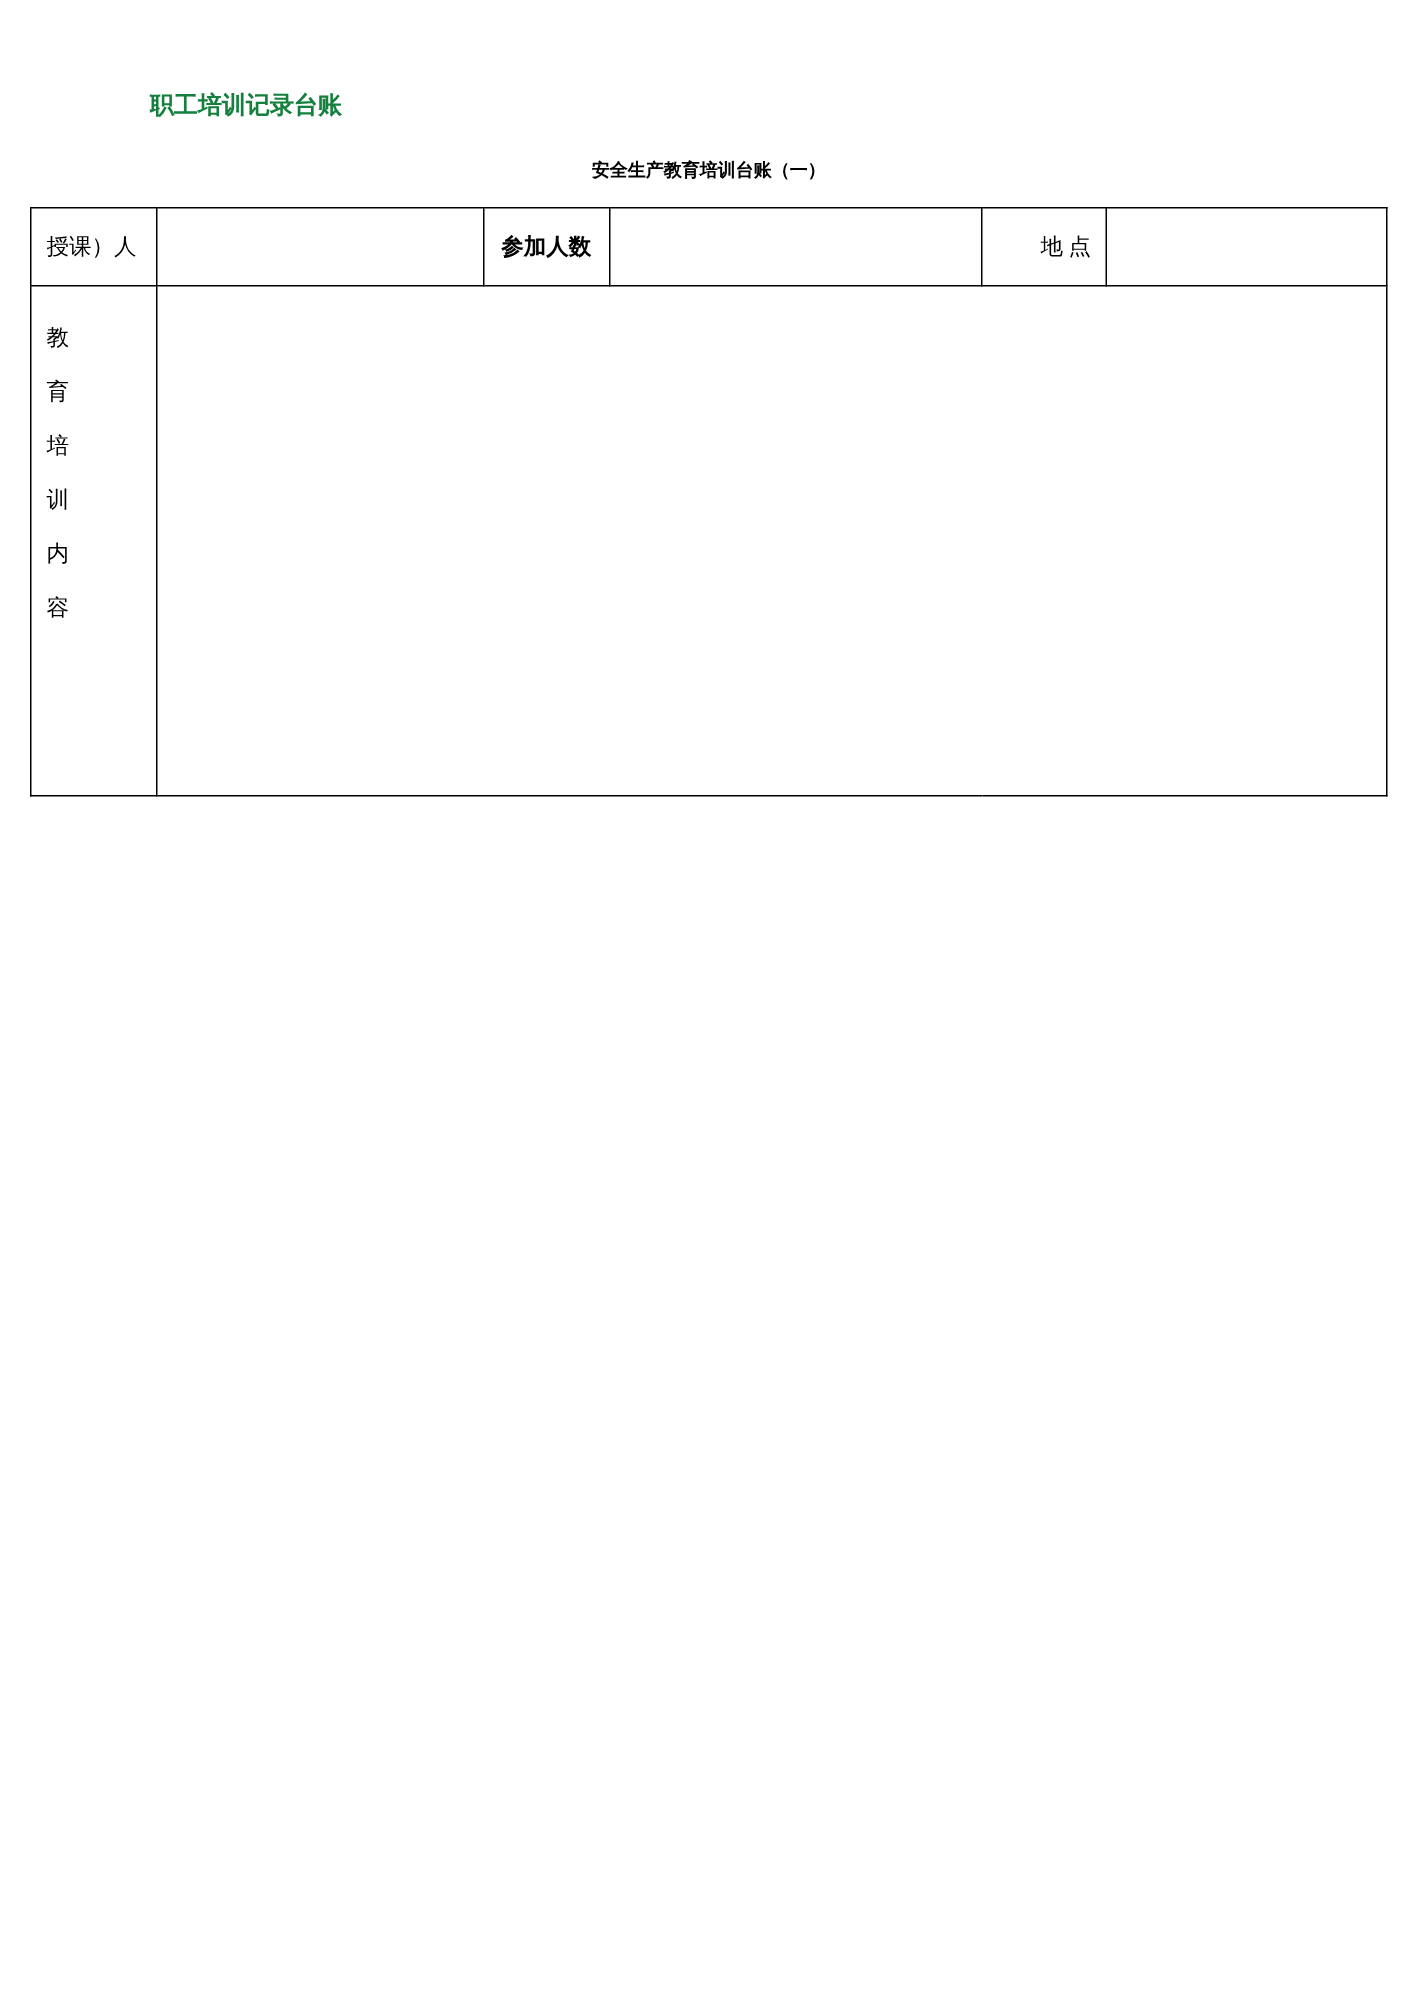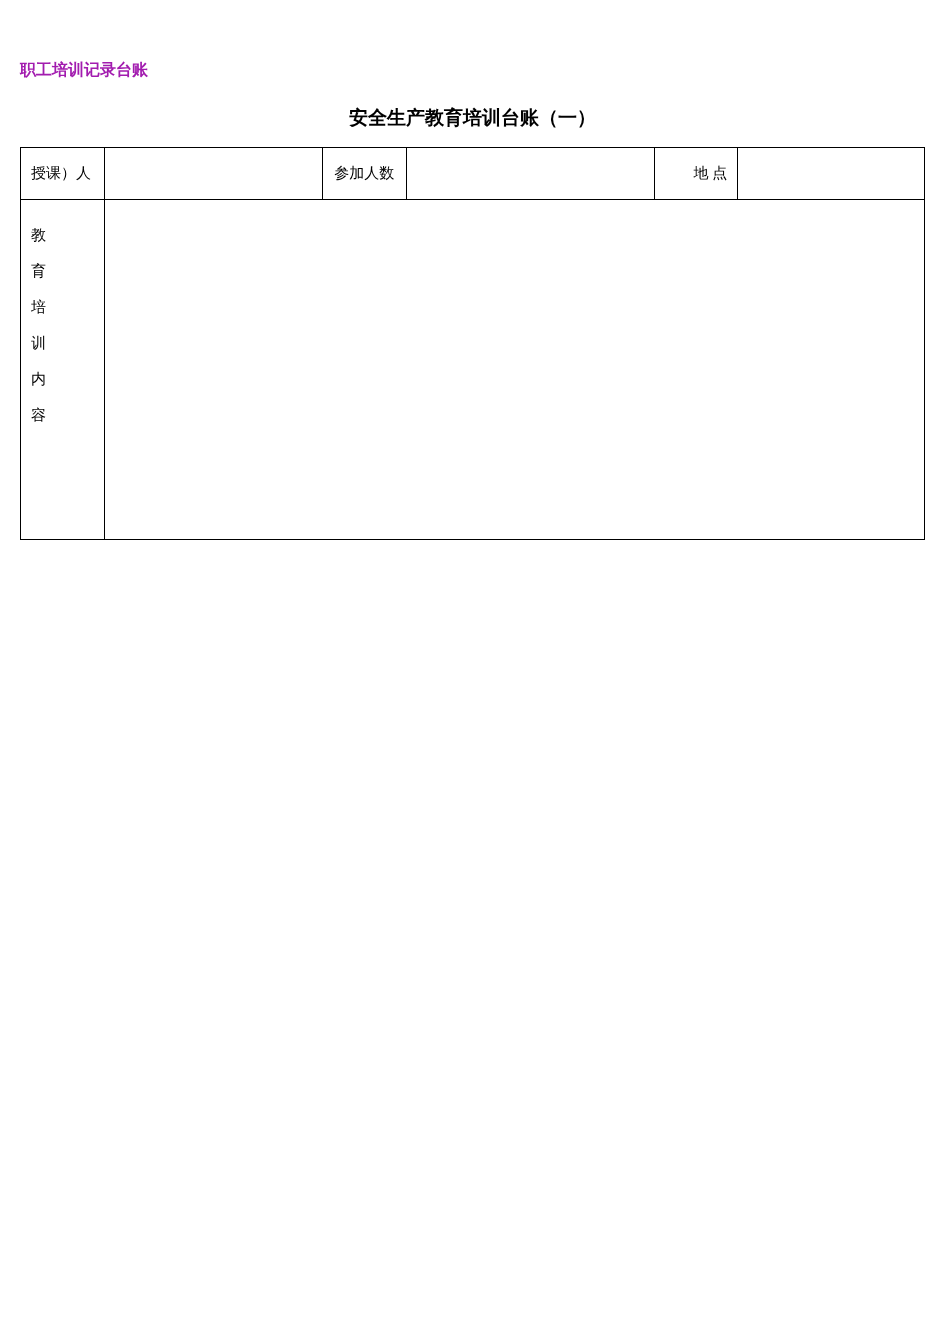--- a/index.html
+++ b/index.html
@@ -19,26 +19,27 @@
     .page {
       width: 945px;
       min-height: 1337px;
       background: #ffffff;
       padding: 60px 20px 40px 20px;
     }
 
     .doc-title {
       font-size: 16px;
       font-weight: bold;
+      margin-left: 80px;
       margin-bottom: 24px;
-      color: #a21caf;
+      color: #15803d;
     }
 
     .form-title {
-      font-size: 19px;
+      font-size: 12px;
       font-weight: bold;
       text-align: center;
       margin-bottom: 16px;
       color: #000;
     }
 
     .form-table {
       width: 100%;
       border-collapse: collapse;
       border: 1.5px solid #000;
@@ -94,21 +95,21 @@
 
     <tbody>
 
     <tr class="row-info">
       <td class="label-cell" style="width:70px;margin-left:20px;">
         <span>授课）人</span>
       </td>
       <td class="value-cell" style="width:210px;">
         <span></span>
       </td>
-      <td class="label-cell" style="width:80px; text-align:center;">
+      <td class="label-cell" style="width:80px; text-align:center;font-weight:bold;">
         <span>参加人数</span>
       </td>
       <td class="value-cell" style="width:240px;">
         <span></span>
       </td>
       <td class="label-cell" style="width:80px; text-align:right;">
         <span>地 点</span>
       </td>
       <td class="value-cell" style="width:180px;">
         <span></span>

